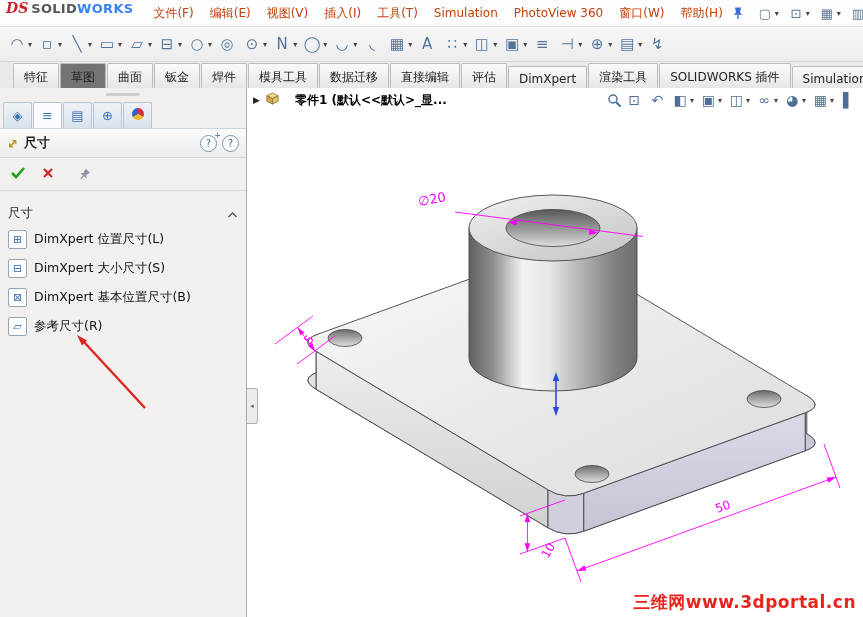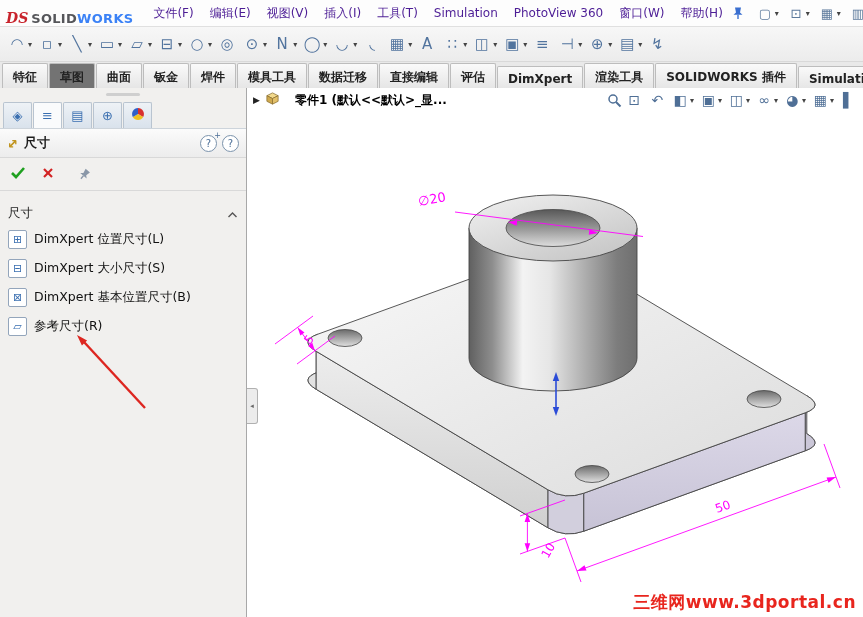--- a/index.html
+++ b/index.html
@@ -1,35 +1,35 @@
 <!DOCTYPE html>
 <html><head>
 <meta charset="utf-8">
 <style>
   html,body{margin:0;padding:0;width:863px;height:617px;overflow:hidden;background:#fff;
     font-family:"DejaVu Sans","Liberation Sans",sans-serif;-webkit-font-smoothing:antialiased;}
   
-  .menubar{height:26px;display:flex;align-items:flex-end;background:#fdfdfd;border-bottom:1px solid #e0e0e0;padding-left:6px;position:relative;}
+  .menubar{height:26px;display:flex;align-items:flex-start;background:#fdfdfd;border-bottom:1px solid #e0e0e0;padding-left:6px;position:relative;}
   .logo{display:flex;align-items:baseline;margin-right:12px;white-space:nowrap;}
   .ds-mark{color:#c8232c;font-weight:bold;font-style:italic;font-size:14px;margin-right:3px;font-family:"DejaVu Serif",serif;}
   .logo-solid{font-weight:bold;font-size:13px;color:#55565a;letter-spacing:.3px;}
   .logo-works{font-weight:bold;font-size:13px;color:#3b82f6;letter-spacing:.3px;}
   .menus{display:flex;height:100%;}
-  .menu-item{font-size:12px;color:#4c1d95;padding:0 8px;line-height:26px;cursor:default;white-space:nowrap;}
+  .menu-item{font-size:12px;color:#c2410c;padding:0 8px;line-height:26px;cursor:default;white-space:nowrap;}
   .mb-right{margin-left:auto;display:flex;align-items:center;height:100%;width:148px;overflow:hidden;flex:none;}
   .qa-item{display:flex;align-items:center;padding:0 3px;flex:none;}
   .qa-glyph{font-size:13px;color:#5d7a9c;width:18px;text-align:center;}
   .caret{font-size:8px;color:#444;margin-left:1px;}
   .pin-wrap{margin-right:8px;display:flex;align-items:center;}
   
   .toolbar{height:34px;background:linear-gradient(#f7f7f7,#ececec);border-bottom:1px solid #d9d9d9;display:flex;align-items:center;padding-left:6px;gap:3px;overflow:hidden;}
   .tool{display:flex;align-items:center;padding:2px 1px;border-radius:2px;flex:none;}
   .tglyph{font-size:15px;color:#52749e;width:20px;text-align:center;line-height:20px;}
   
-  .cmdtabs{height:28px;background:#e9e9e9;border-bottom:1px solid #c6c6c6;display:flex;align-items:flex-end;padding-left:2px;overflow:hidden;font-weight:bold;}
+  .cmdtabs{height:28px;background:#e9e9e9;border-bottom:1px solid #c6c6c6;display:flex;align-items:flex-end;padding-left:13px;overflow:hidden;}
   .cmd-tab{font-size:12px;color:#222;padding:5px 10px 4px;background:linear-gradient(#fafafa,#e4e4e4);
     border:1px solid #bdbdbd;border-bottom:none;border-radius:2px 2px 0 0;margin-right:1px;white-space:nowrap;flex:none;}
   .cmd-tab.active{background:#737373;box-shadow:inset 0 -2px 0 #3d85c6;}
   
   .main{position:absolute;top:88px;left:0;width:863px;height:529px;display:flex;}
   .left-panel{width:246px;flex:none;background:#f1f0ee;border-right:1px solid #a8a8a8;position:relative;}
   .panel-grip{height:12px;display:flex;justify-content:center;align-items:center;}
   .grip-bar{width:34px;height:3px;background:#cfcfcf;border-radius:2px;}
   .manager-tabs{display:flex;gap:1px;padding-left:3px;height:28px;align-items:flex-end;}
   .mtab{width:27px;height:25px;display:flex;align-items:center;justify-content:center;

